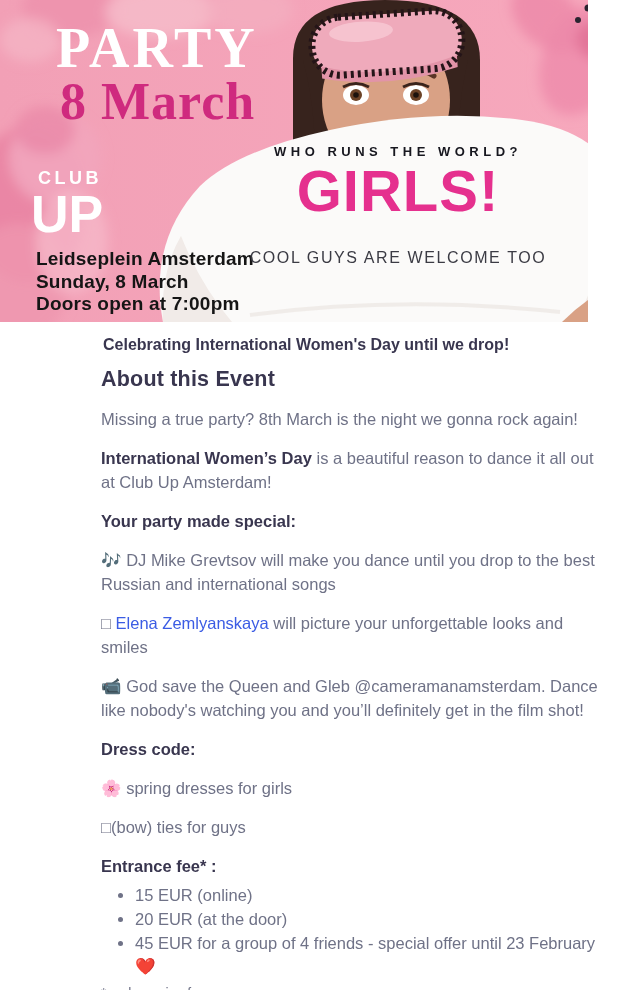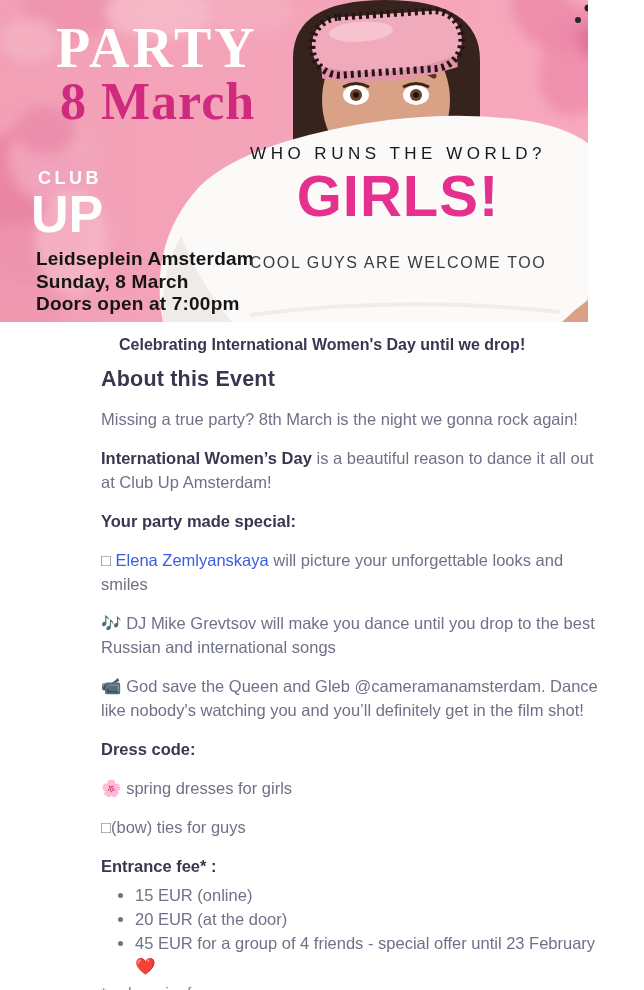--- a/index.html
+++ b/index.html
@@ -43,41 +43,41 @@
   .venue-details {
     position: absolute; left: 36px; top: 248px;
     font-size: 19px; font-weight: bold; color: #151515;
     line-height: 22.5px; letter-spacing: 0.2px;
   }
   .pillow-text {
     position: absolute; left: 233px; top: 144px; width: 330px;
     text-align: center;
   }
   .pillow-line1 {
-    font-size: 17px; font-weight: 400; letter-spacing: 4.5px;
+    font-size: 13px; font-weight: 700; letter-spacing: 4.5px;
     color: #17171f;
   }
   .pillow-line2 {
     margin-top: 3px;
     font-size: 58px; font-weight: 800; letter-spacing: 1px; line-height: 1;
     color: #e5308e;
   }
   .pillow-line3 {
     margin-top: 29px;
     font-size: 16px; letter-spacing: 1.6px;
     color: #3b3b44;
   }
 
   
   .content {
     padding: 14px 44px 0 101px;
     color: #6f7287;
   }
   .tagline {
-    margin-left: 18px;
+    margin-left: 2px;
     font-size: 16px; font-weight: bold; color: #39364f;
   }
   .about-heading {
     margin-top: 13px;
     font-size: 21.5px; font-weight: bold; color: #39364f;
     letter-spacing: 0.2px;
   }
   .content p.body {
     margin-top: 15px;
     font-size: 16.5px; line-height: 24px; color: #6f7287;
@@ -201,23 +201,23 @@
   <div class="tagline">Celebrating International Women's Day until we drop!</div>
 
   <h2 class="about-heading">About this Event</h2>
 
   <p class="body">Missing a true party? 8th March is the night we gonna rock again!</p>
 
   <p class="body"><span class="b">International Women’s Day</span><span> is a beautiful reason to dance it all out at Club Up Amsterdam!</span></p>
 
   <p class="body"><span class="b">Your party made special:</span></p>
 
+  <p class="body">🎶 DJ Mike Grevtsov will make you dance until you drop to the best Russian and international songs</p>
+
   <p class="body"><span>□ </span><a class="lnk" href="#">Elena Zemlyanskaya</a><span> will picture your unforgettable looks and smiles</span></p>
-
-  <p class="body">🎶 DJ Mike Grevtsov will make you dance until you drop to the best Russian and international songs</p>
 
   <p class="body">📹 God save the Queen and Gleb @cameramanamsterdam. Dance like nobody's watching you and you’ll definitely get in the film shot!</p>
 
   <p class="body"><span class="b">Dress code:</span></p>
 
   <p class="body">🌸 spring dresses for girls</p>
 
   <p class="body">□(bow) ties for guys</p>
 
   <p class="body"><span class="b">Entrance fee* :</span></p>

